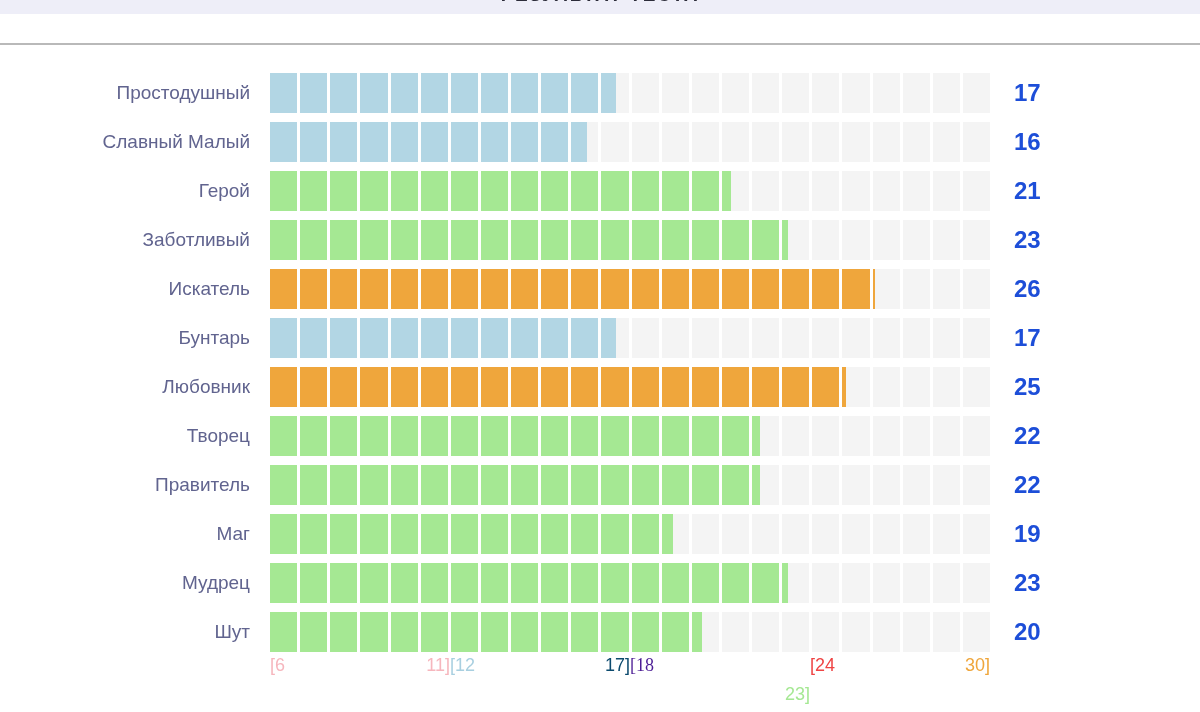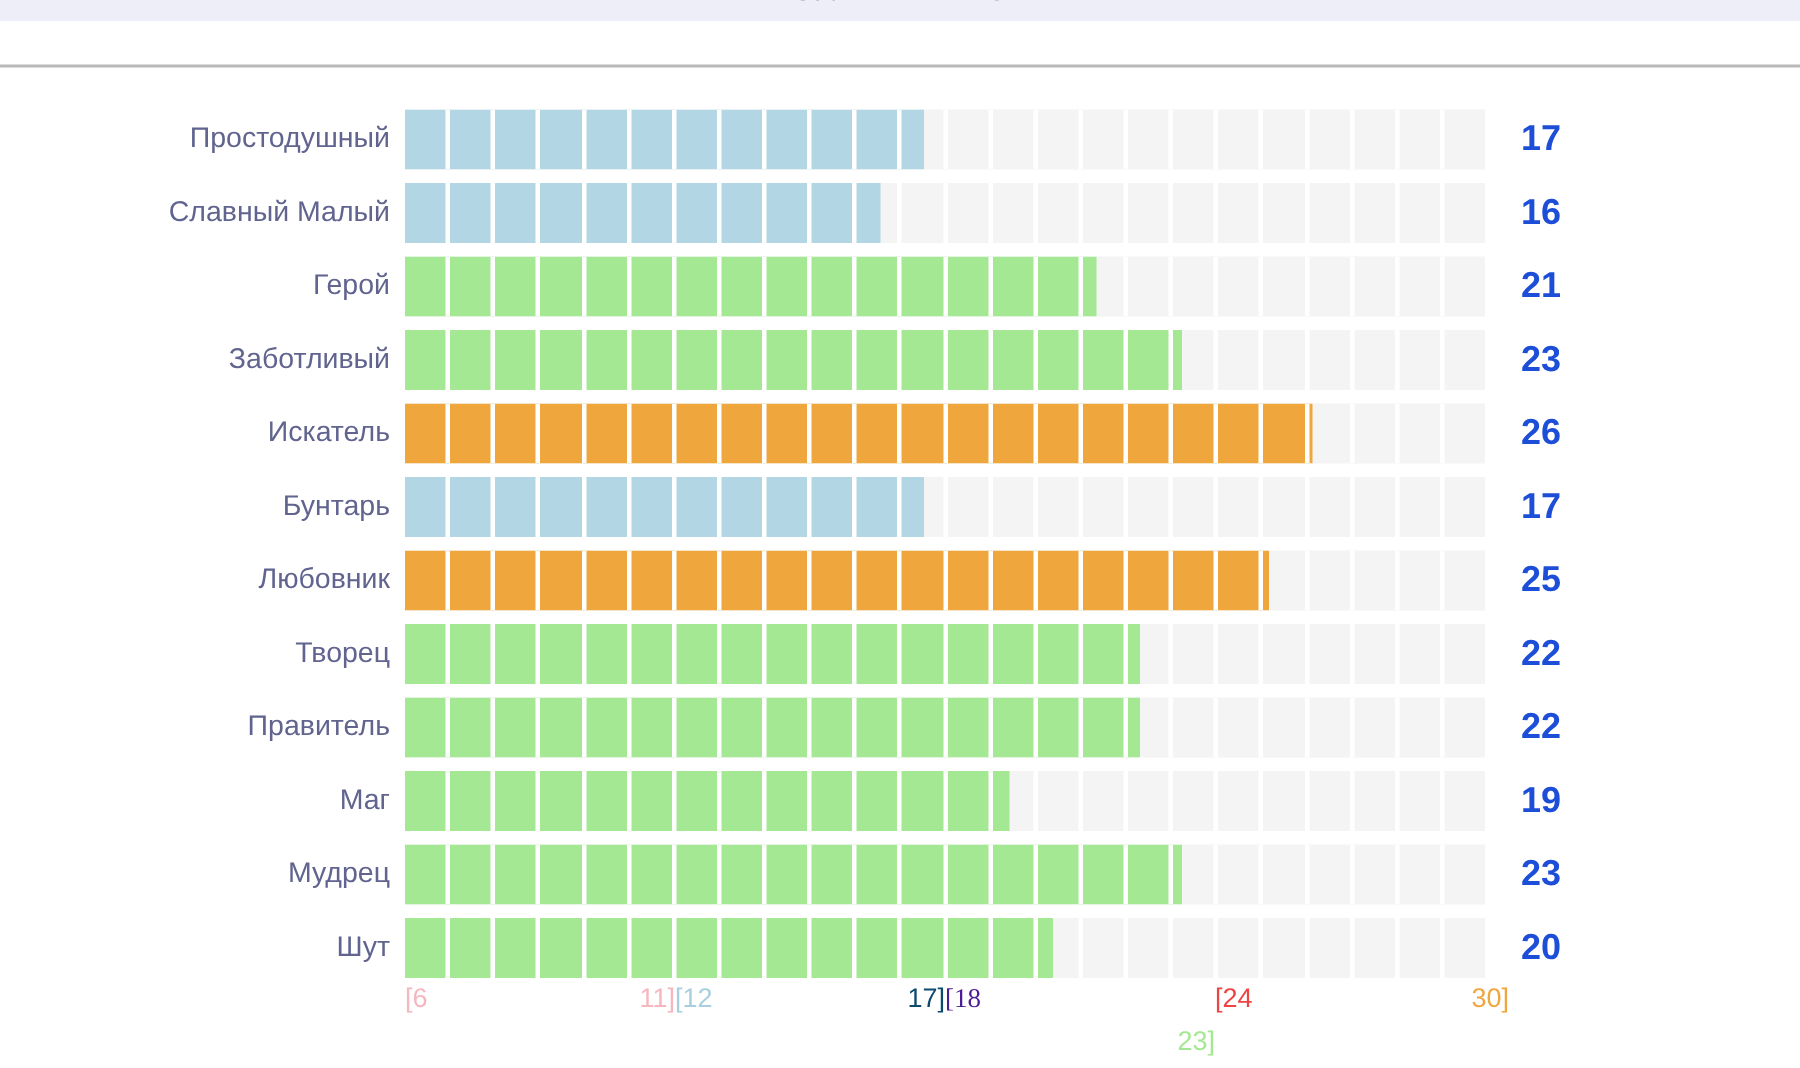--- a/index.html
+++ b/index.html
@@ -61,21 +61,21 @@
 
   .row {
     position: relative;
     height: 49px;
     display: flex;
     align-items: center;
   }
 
   .row-label {
     width: 270px;
-    padding-right: 10px;
+    padding-right: 20px;
     text-align: right;
     font-size: 19px;
     color: #61648f;
     white-space: nowrap;
     line-height: 1;
     flex: 0 0 270px;
   }
 
   .track {
     position: relative;
@@ -547,17 +547,17 @@
         <div class="row-value">20</div>
       </div>
       <div class="axis">
         <span class="axis-mark left" style="color: rgb(246, 182, 189); left: 0px;">[6</span>
         <span class="axis-mark right" style="color: rgb(246, 182, 189); left: 180px;">11]</span>
         <span class="axis-mark left" style="color: rgb(168, 207, 224); left: 180px;">[12</span>
         <span class="axis-mark right" style="color: #0c4a6e; left: 360px;">17]</span>
         <span class="axis-mark left" style="color: #4c1d95; left: 360px; font-family: Liberation Serif, serif;">[18</span>
         <span class="axis-mark right" style="color: rgb(165, 232, 147); left: 540px; margin-top: 29px;">23]</span>
         <span class="axis-mark left" style="color: #ef4444; left: 540px;">[24</span>
-        <span class="axis-mark right" style="color: rgb(239, 166, 60); left: 736px;">30]</span>
+        <span class="axis-mark right" style="color: rgb(239, 166, 60); left: 720px;">30]</span>
       </div>
     </div>
 
 </div>
 
 </body></html>

